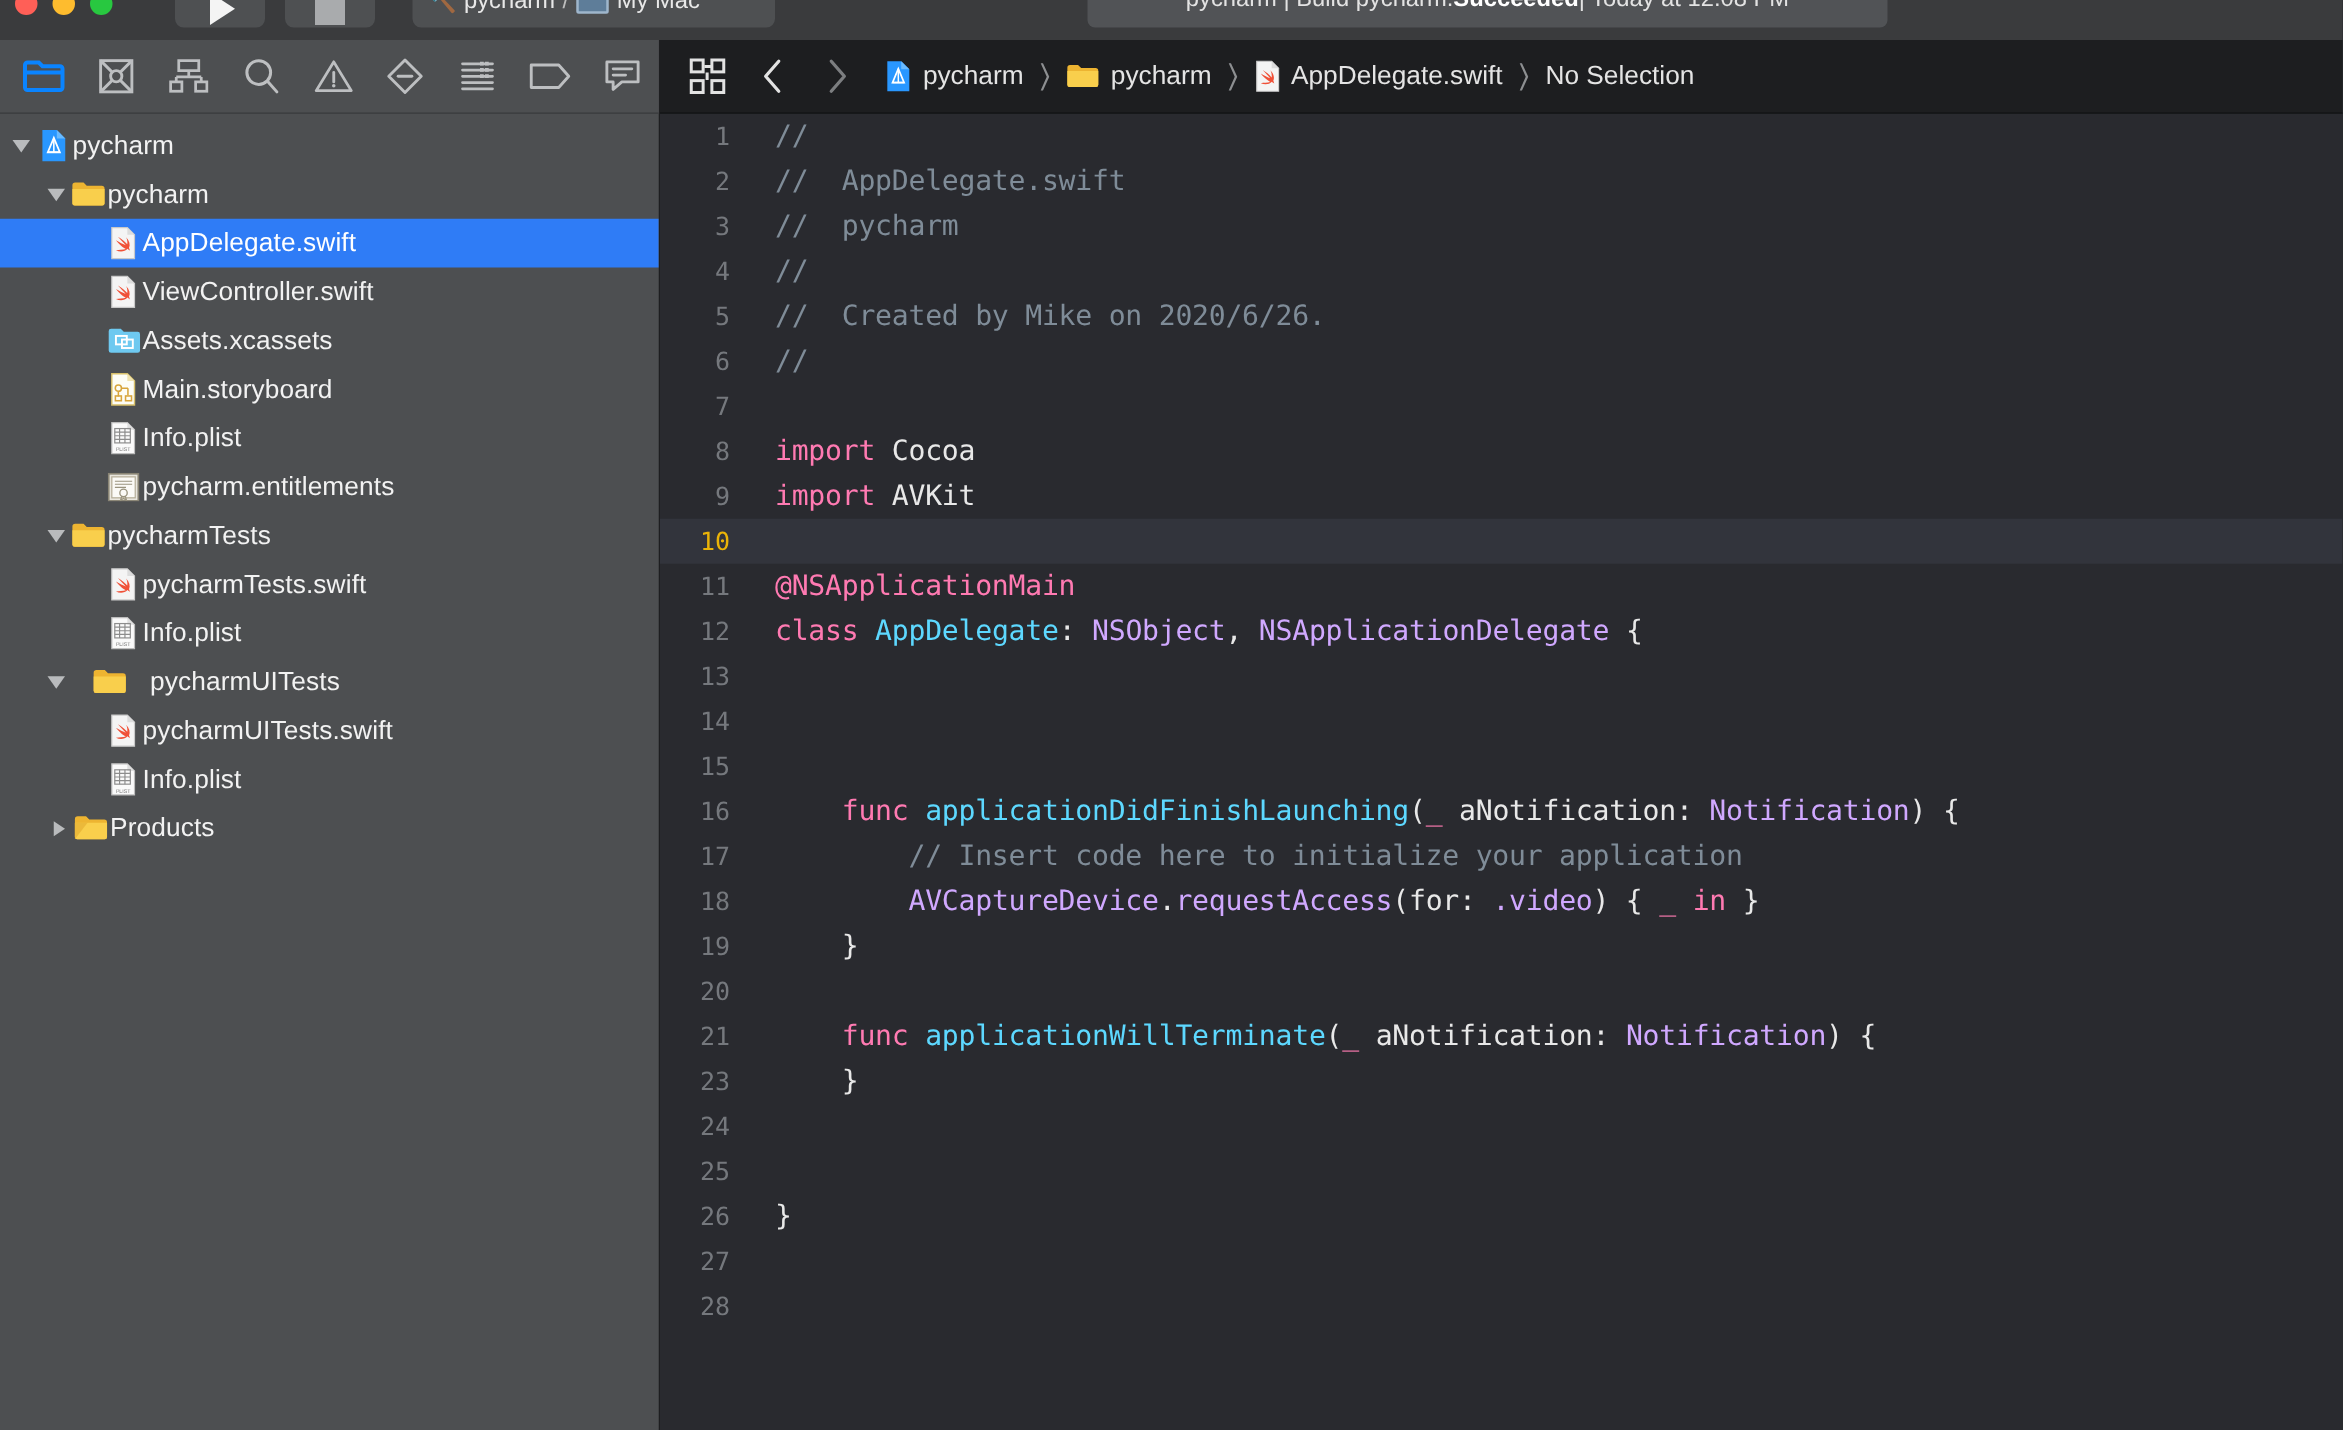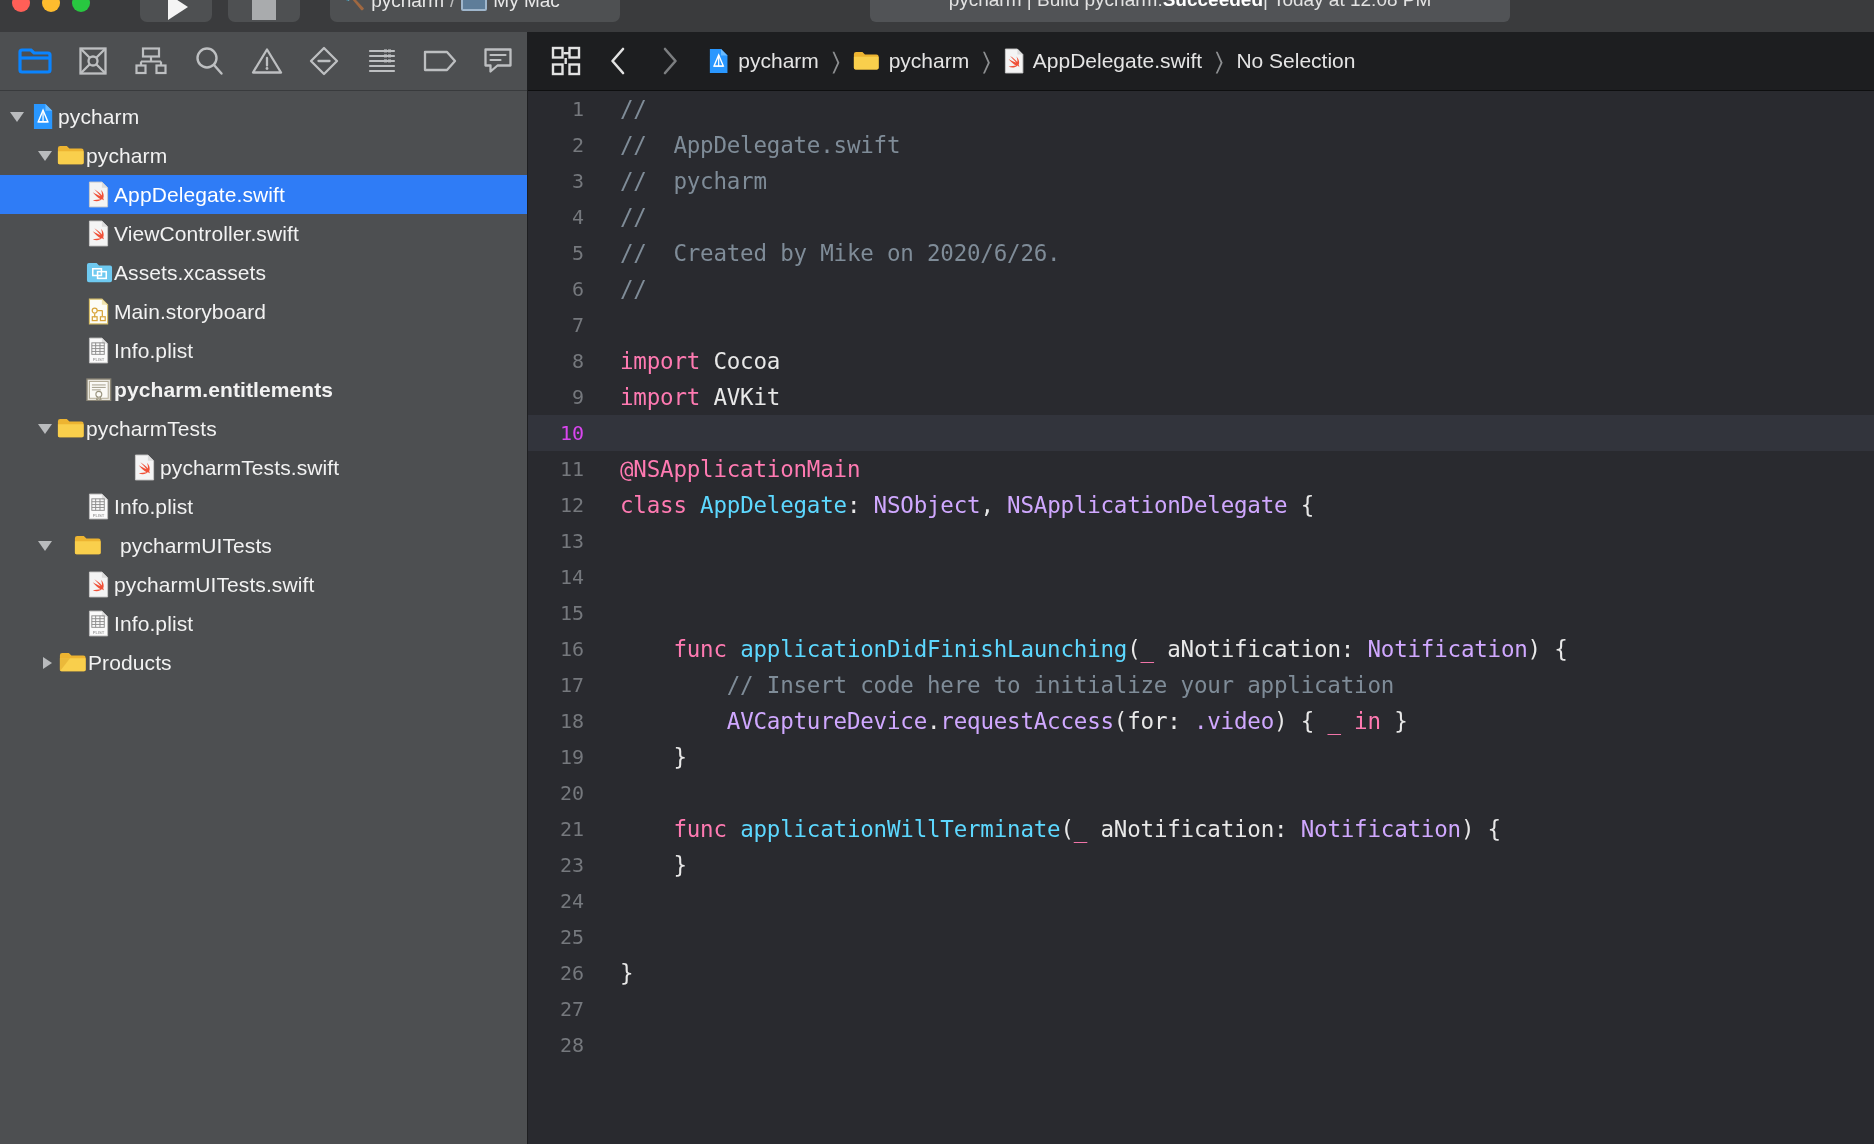--- a/index.html
+++ b/index.html
@@ -64,21 +64,21 @@
   .crumb{display:flex;align-items:center;gap:9px;padding:0 4px;}
   .crumb .ctext{color:#e4e4e4;font-size:21px;}
   .chev{color:#8d8f91;font-size:25px;font-weight:300;margin:0 9px;line-height:1;}
 
   .code{flex:1 1 auto;min-height:0;position:relative;overflow:hidden;background:#292a2f;
         font-family:"DejaVu Sans Mono","Liberation Mono",monospace;}
   .cline{display:flex;align-items:center;height:36px;line-height:36px;white-space:pre;}
   .cline.cur{background:#32343c;}
   .gut{width:78px;flex:0 0 78px;text-align:right;padding-right:22px;box-sizing:border-box;
        color:#75787d;font-size:20px;}
-  .cline.cur .gut{color:#d946ef;}
+  .cline.cur .gut{color:#eab308;}
   .src{font-size:22.5px;letter-spacing:-0.2px;padding-left:14px;}
 
   .t-com{color:#7f8c98;}
   .t-kw{color:#ff7ab2;}
   .t-plain{color:#e8e8e8;}
   .t-type{color:#d0a8ff;}
   .t-decl{color:#5dd8ff;}
   .t-attr{color:#ff7ab2;margin-top:21px;}
   .t-call{color:#d0a8ff;}
   .t-prop{color:#d0a8ff;}
@@ -280,21 +280,21 @@
          <path d="M14.5 1l6 6h-6z" fill="#dedede"></path>
          <rect x="4" y="6" width="13" height="12" fill="none" stroke="#8d8d8d" stroke-width="1"></rect>
          <g stroke="#8d8d8d" stroke-width="1">
            <path d="M4 9h13M4 12h13M4 15h13M8 6v12M12.5 6v12"></path>
          </g>
          <text x="11" y="25" font-size="4.4" text-anchor="middle" fill="#7b7b7b" font-family="sans-serif">PLIST</text>
               </svg>
             </div>
             <span class="lbl">Info.plist</span>
           </div>
-          <div class="row" style="padding-left: 62px; font-weight: bold;">
+          <div class="row" style="padding-left: 62px;">
             <div class="tw"></div>
             <div class="ic">
               <svg width="25.65" height="23.76" viewBox="0 0 26 24">
                 <rect x="1" y="1" width="24" height="22" fill="#e9e6dd" stroke="#8a8575" stroke-width="1.4"></rect>
          <rect x="3.5" y="3.5" width="19" height="17" fill="#fbfaf6" stroke="#b5ae99" stroke-width="1"></rect>
          <g stroke="#9a947f" stroke-width=".9">
                   <path d="M6 7h14M6 9.5h14M6 12h9"></path>
                 </g>
          <circle cx="13" cy="16.5" r="3" fill="none" stroke="#9a947f" stroke-width="1.1"></circle>
          <path d="M11.6 19l-1 3.5 2.4-1.4 2.4 1.4-1-3.5" fill="none" stroke="#9a947f" stroke-width="1"></path>
@@ -307,21 +307,21 @@
               <div class="tri open"></div>
             </div>
             <div class="ic">
               <svg width="27.560000000000002" height="22.36" viewBox="0 0 30 24">
                 <path d="M1 4.5A2.5 2.5 0 013.5 2h7.2l2.8 2.8H26.5A2.5 2.5 0 0129 7.3V20a2 2 0 01-2 2H3a2 2 0 01-2-2z" fill="#edb431"></path>
      <path d="M1 7.6h28V20a2 2 0 01-2 2H3a2 2 0 01-2-2z" fill="#f9cf4c"></path>
               </svg>
             </div>
             <span class="lbl">pycharmTests</span>
           </div>
-          <div class="row" style="padding-left: 62px; margin-left: 46px;">
+          <div class="row" style="padding-left: 62px;">
             <div class="tw"></div>
             <div class="ic">
               <svg width="21.060000000000002" height="27" viewBox="0 0 22 28">
                 <path d="M1.5 1h13l6 6v20h-19z" fill="#f4f4f4" stroke="#c9c9c9" stroke-width="1"></path>
          <path d="M14.5 1l6 6h-6z" fill="#dcdcdc"></path>
          <path d="M5 20c3.2 1.6 7.4 1.3 9.6-1.2.9 1 2.1 1.5 2.1 1.5s-.4-1.5-.8-2.3c1.2-2.7.4-6.2-2.4-9 .9 1.9 1.3 4.2.9 6-1.6-2-4.6-4.6-7.8-6.4 2.3 2.4 4.8 5.1 6.6 7.2-2.1-.8-5.3-2.2-8.2-4.1 2 2.8 5.6 6 8.2 7.2-2.5.6-5.7.5-8.2 1.1z" fill="#f05138"></path>
               </svg>
             </div>
             <span class="lbl">pycharmTests.swift</span>
           </div>

